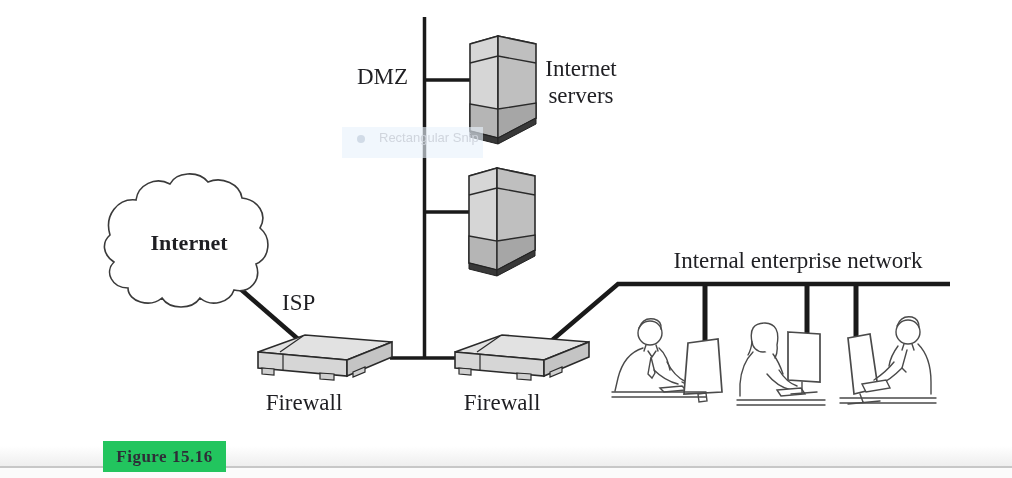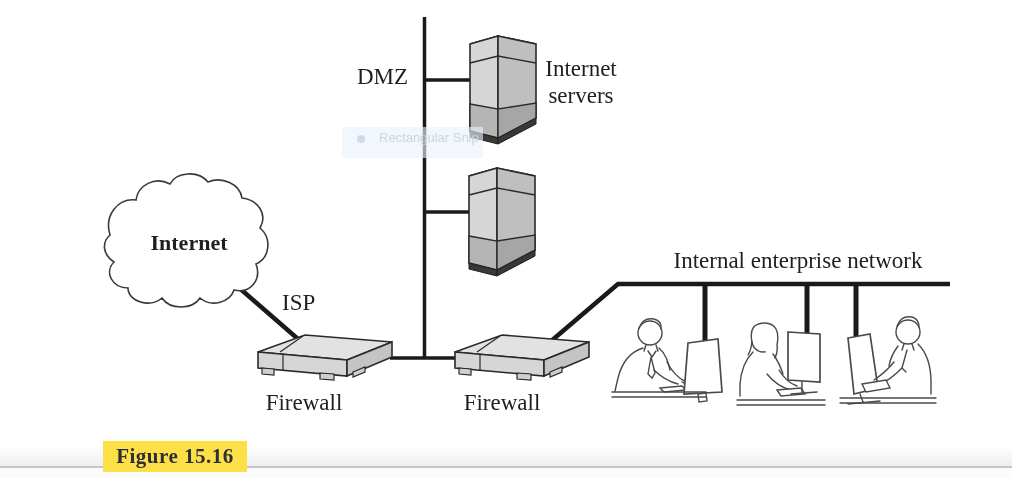--- a/index.html
+++ b/index.html
@@ -29,23 +29,23 @@
   }
   .bottom-line{
     position:absolute;left:0;top:466px;width:1012px;height:2px;
     background:#c7c7c7;z-index:1;
   }
   .bottom-band{
     position:absolute;left:0;top:468px;width:1012px;height:10px;
     background:#fbfbfb;z-index:1;
   }
   .figure-caption{
-    position:absolute;left:103px;top:441px;width:144px;height:31px;
-    background:#fde047;z-index:6;display:flex;align-items:center;justify-content:center;
-    font-family:"Liberation Serif", serif;font-weight:bold;font-size:21px;
+    position:absolute;left:103px;top:441px;width:123px;height:31px;
+    background:#22c55e;z-index:6;display:flex;align-items:center;justify-content:center;
+    font-family:"Liberation Serif", serif;font-weight:bold;font-size:17px;
     color:#2e2e37;letter-spacing:0.5px;
   }
 </style>
 </head>
 <body>
 
 <div class="stage">
 
   <svg width="1012" height="478" viewBox="0 0 1012 478" xmlns="http://www.w3.org/2000/svg">
 

